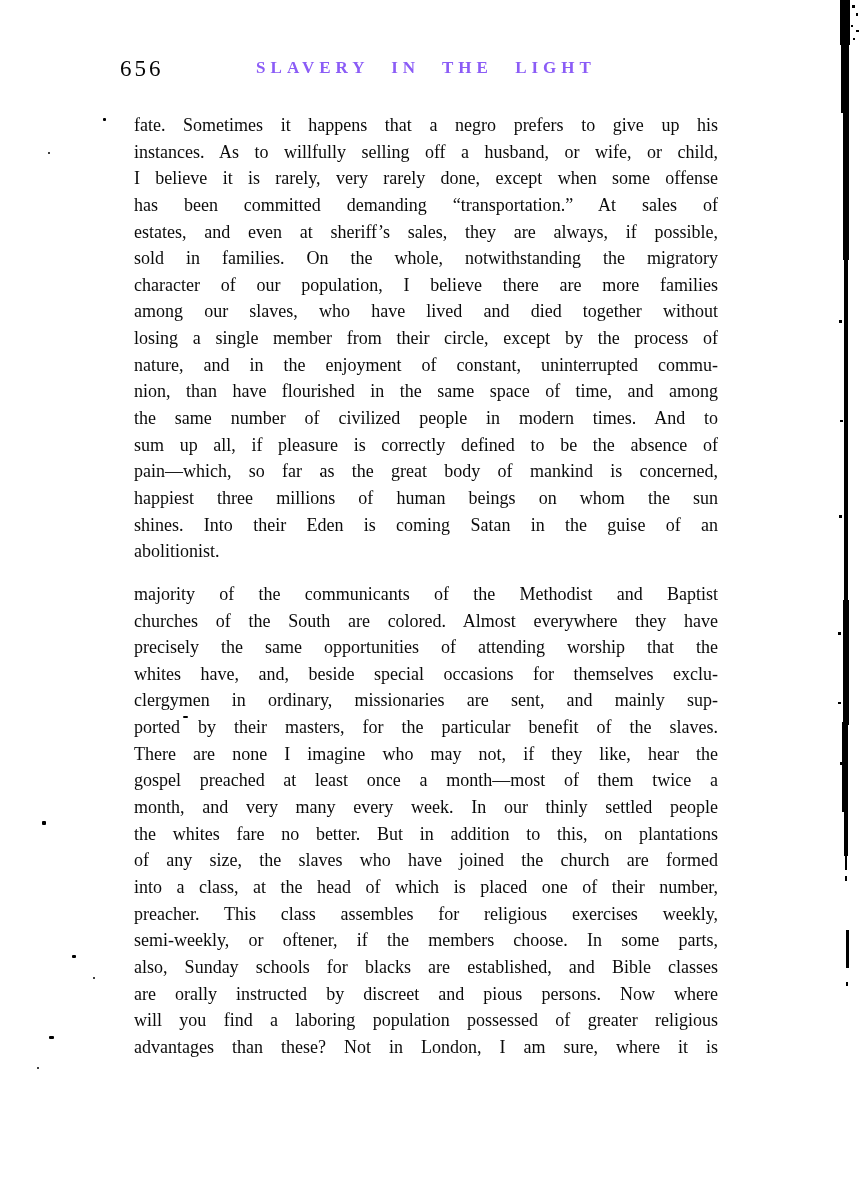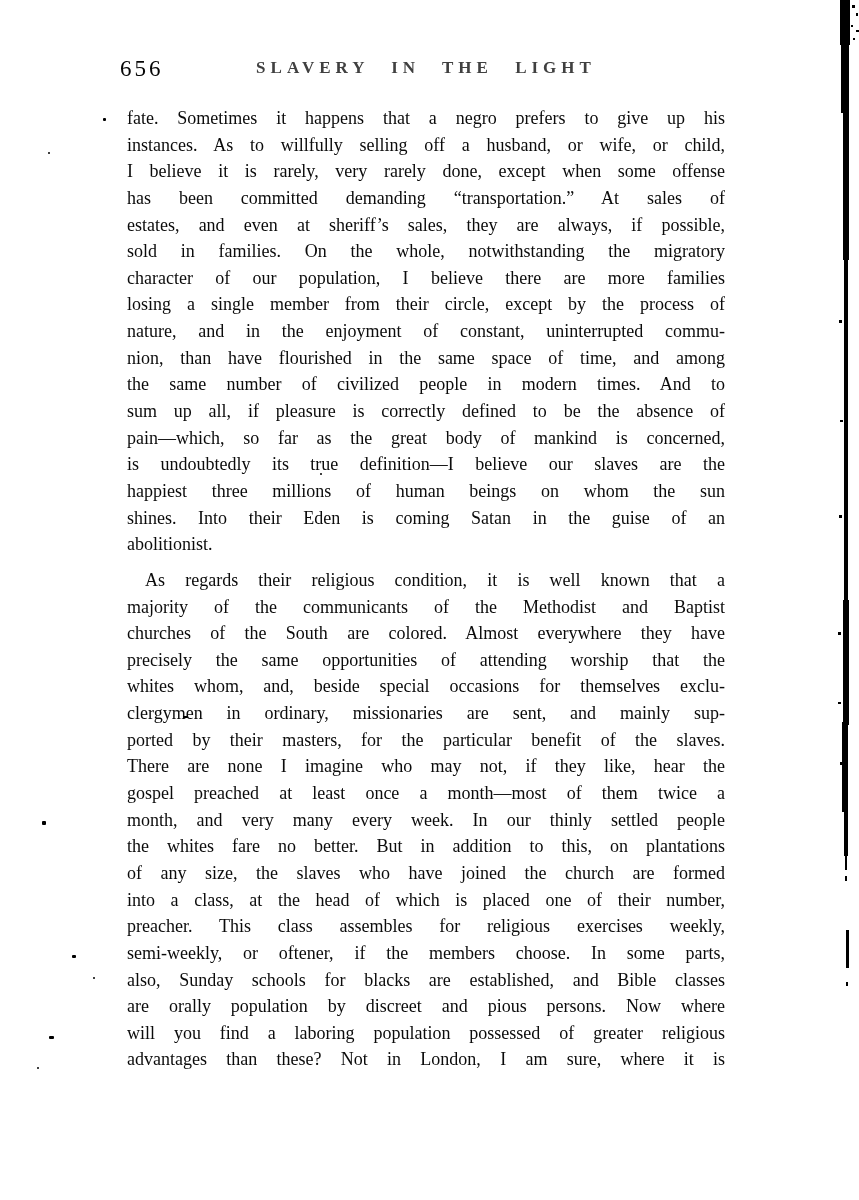--- a/index.html
+++ b/index.html
@@ -17,31 +17,31 @@
   .header{position:absolute;top:54px;left:118px;width:616px;height:32px;}
   .pagenum{
     position:absolute;left:2px;top:2px;
     font-size:23px;letter-spacing:3px;color:#050505;
   }
   .running-title{
     position:absolute;left:0;top:4px;width:100%;
     text-align:center;
     font-size:17px;font-weight:bold;
     letter-spacing:5px;word-spacing:13px;
-    color:#404040;
+    color:#8b5cf6;
   }
 
   
   .body-text{
     position:absolute;left:118px;top:96px;width:616px;
     font-size:18px;line-height:26.65px;
     word-spacing:1.5px;
     color:#0b0b0b;
   }
-  .paragraph{margin:9px;padding:0;}
+  .paragraph{margin:16px;padding:0;}
   .line{height:26.65px;overflow:hidden;}
   .line.stretch{text-align:justify;text-align-last:justify;}
   .line.nostretch{text-align:left;text-align-last:left;}
   .line.indent{text-indent:18px;}
 
   
   .edge-svg{position:absolute;top:0;left:825px;width:34px;height:1200px;}
   .speck{position:absolute;background:#000;border-radius:1px;}
 </style>
 </head>
@@ -56,49 +56,48 @@
 
   <div class="body-text">
       <div class="paragraph">
         <div class="line stretch">fate.  Sometimes it happens that a negro prefers to give up his</div>
         <div class="line stretch">instances.  As to willfully selling off a husband, or wife, or child,</div>
         <div class="line stretch">I believe it is rarely, very rarely done, except when some offense</div>
         <div class="line stretch">has been committed demanding “transportation.”  At sales of</div>
         <div class="line stretch">estates, and even at sheriff’s sales, they are always, if possible,</div>
         <div class="line stretch">sold in families.  On the whole, notwithstanding the migratory</div>
         <div class="line stretch">character of our population, I believe there are more families</div>
+        <div class="line stretch">among our slaves, who have lived and died together without</div>
         <div class="line stretch">losing a single member from their circle, except by the process of</div>
         <div class="line stretch">nature, and in the enjoyment of constant, uninterrupted commu-</div>
         <div class="line stretch">nion, than have flourished in the same space of time, and among</div>
         <div class="line stretch">the same number of civilized people in modern times.  And to</div>
         <div class="line stretch">sum up all, if pleasure is correctly defined to be the absence of</div>
         <div class="line stretch">pain—which, so far as the great body of mankind is concerned,</div>
-        <div class="line stretch">is undoubtedly its true definition—I believe our slaves are the</div>
         <div class="line stretch">happiest three millions of human beings on whom the sun</div>
         <div class="line stretch">shines.  Into their Eden is coming Satan in the guise of an</div>
         <div class="line nostretch">abolitionist.</div>
       </div>
       <div class="paragraph">
-        <div class="line stretch indent">As regards their religious condition, it is well known that a</div>
         <div class="line stretch">majority of the communicants of the Methodist and Baptist</div>
         <div class="line stretch">churches of the South are colored.  Almost everywhere they have</div>
         <div class="line stretch">precisely the same opportunities of attending worship that the</div>
-        <div class="line stretch">whites whom, and, beside special occasions for themselves exclu-</div>
+        <div class="line stretch">whites have, and, beside special occasions for themselves exclu-</div>
         <div class="line stretch">clergymen in ordinary, missionaries are sent, and mainly sup-</div>
         <div class="line stretch">ported by their masters, for the particular benefit of the slaves.</div>
         <div class="line stretch">There are none I imagine who may not, if they like, hear the</div>
         <div class="line stretch">gospel preached at least once a month—most of them twice a</div>
         <div class="line stretch">month, and very many every week.  In our thinly settled people</div>
         <div class="line stretch">the whites fare no better.  But in addition to this, on plantations</div>
         <div class="line stretch">of any size, the slaves who have joined the church are formed</div>
         <div class="line stretch">into a class, at the head of which is placed one of their number,</div>
         <div class="line stretch">preacher.  This class assembles for religious exercises weekly,</div>
         <div class="line stretch">semi-weekly, or oftener, if the members choose.  In some parts,</div>
         <div class="line stretch">also, Sunday schools for blacks are established, and Bible classes</div>
-        <div class="line stretch">are orally population by discreet and pious persons.  Now where</div>
+        <div class="line stretch">are orally instructed by discreet and pious persons.  Now where</div>
         <div class="line stretch">will you find a laboring population possessed of greater religious</div>
         <div class="line stretch">advantages than these?  Not in London, I am sure, where it is</div>
       </div>
     </div>
 
   <svg class="edge-svg" viewBox="0 0 34 1200" xmlns="http://www.w3.org/2000/svg" aria-hidden="true">
     <g fill="#000000">
 
       <rect x="15" y="0" width="10" height="45"></rect>
       <rect x="16" y="45" width="8" height="68"></rect>

